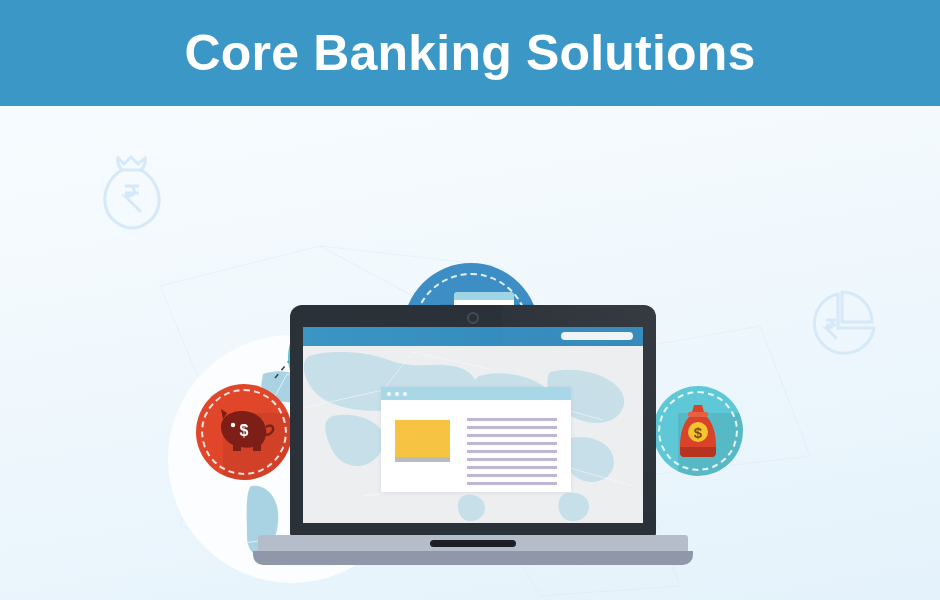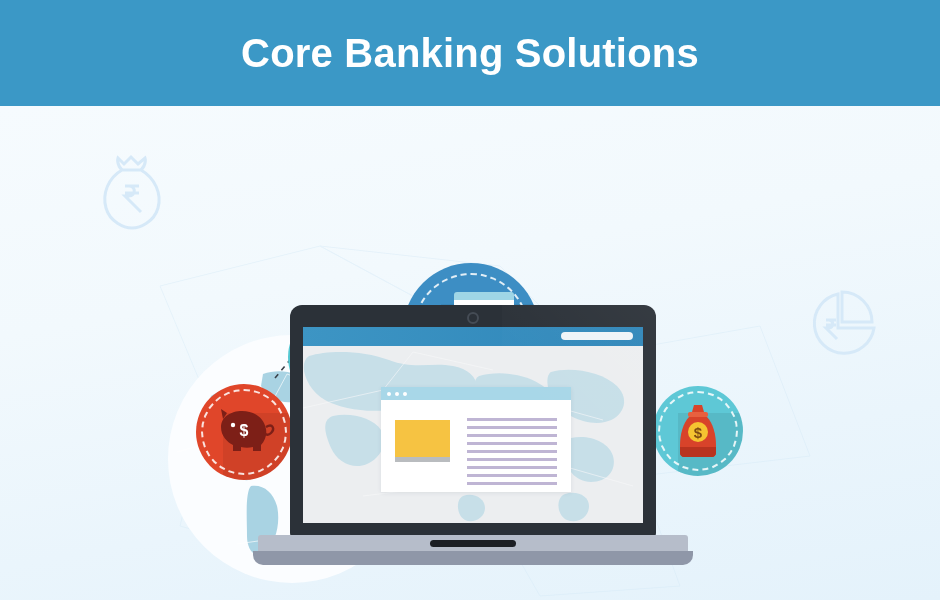--- a/index.html
+++ b/index.html
@@ -10,21 +10,21 @@
   }
   #stage{position:relative;width:940px;height:600px;overflow:hidden;}
 
   
   .banner{
     position:absolute;left:0;top:0;width:940px;height:106px;
     background:#3b98c6;
     display:flex;align-items:center;justify-content:center;
   }
   .banner-title{
-    color:#ffffff;font-size:40px;font-weight:bold;letter-spacing:.2px;
+    color:#ffffff;font-size:50px;font-weight:bold;letter-spacing:.2px;
     font-family:"Liberation Sans", sans-serif;
     line-height:1;
   }
 
   
   .scene{
     position:absolute;left:0;top:106px;width:940px;height:494px;
     background:linear-gradient(170deg,#f6fbfe 0%,#f2f9fd 35%,#eaf5fc 70%,#e4f2fb 100%);
     overflow:hidden;
   }

